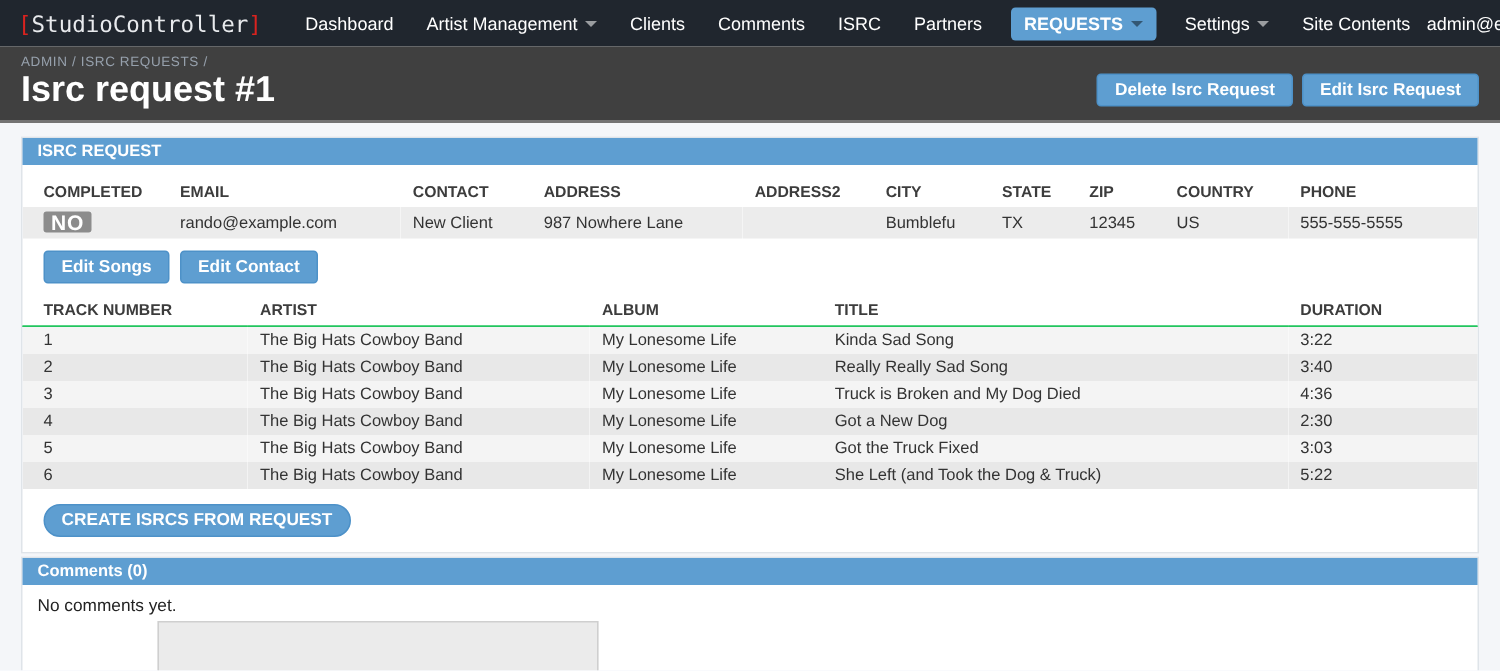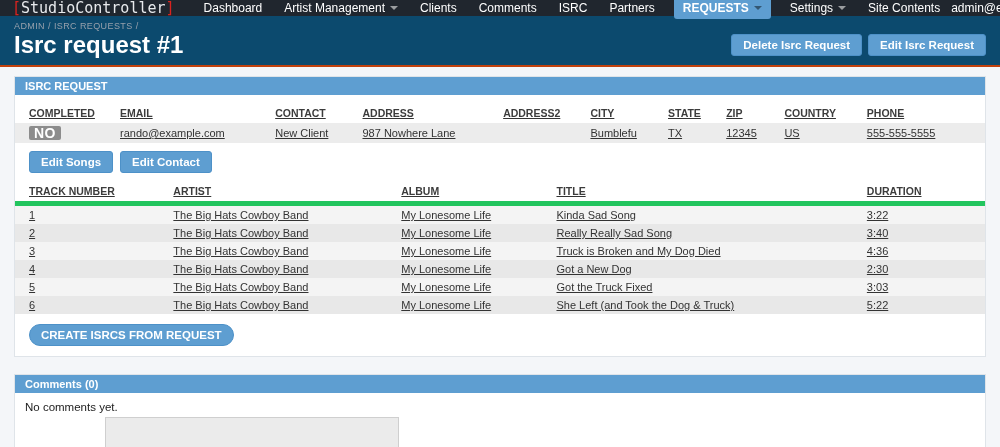--- a/index.html
+++ b/index.html
@@ -1,55 +1,55 @@
 <!DOCTYPE html>
 <html><head>
 <meta charset="utf-8">
 <style>
   * { margin:0; padding:0; box-sizing:border-box; }
   html,body { width:1000px; }
   body { font-family:"Liberation Sans", sans-serif; background:#f4f6f9; }
   .page { width:1000px; height:447px; overflow:hidden; background:#f4f6f9; }
 
   
-  .navbar { height:16px; background:#20262e; display:flex; align-items:center; padding:0 12px; }
+  .navbar { height:31px; background:#20262e; display:flex; align-items:center; padding:0 12px; }
   .brand { font-family:"DejaVu Sans Mono", monospace; font-size:15px; color:#e8eaed; text-decoration:none; white-space:nowrap; margin-right:18px; cursor:pointer; }
   .brand .bracket { color:#d9231f; }
   .nav-items { display:flex; align-items:center; flex:1; }
   .nav-item { color:#ffffff; font-size:12px; text-decoration:none; margin:0 11px; white-space:nowrap; cursor:pointer; display:inline-flex; align-items:center; }
   .nav-item.active { background:#5e9ed1; border-radius:3px; padding:4px 9px; margin:0 8px; font-weight:bold;justify-content:flex-end; }
   .caret { display:inline-block; width:0; height:0; margin-left:5px; border-left:4px solid transparent; border-right:4px solid transparent; border-top:4px solid rgba(255,255,255,0.55); }
   .nav-item.active .caret { border-top-color:rgba(0,0,0,0.45); }
   .nav-right { display:flex; align-items:center; }
   .nav-user { color:#ffffff; font-size:12px; margin-right:26px; }
 
   
-  .page-header { background:#0c4a6e; padding:5px 14px 7px; border-bottom:2px solid #c2410c; }
+  .page-header { background:#404040; padding:5px 14px 7px; border-bottom:2px solid #737373; }
   .breadcrumb { font-size:9px; color:#96a0ac; letter-spacing:0.4px; margin-bottom:1px; }
   .breadcrumb a { color:#96a0ac; text-decoration:none; cursor:pointer; }
   .breadcrumb .sep { margin:0 3px; }
   .title-row { display:flex; align-items:center; justify-content:space-between; }
   .page-title { color:#ffffff; font-size:24px; font-weight:bold; line-height:26px; }
   .header-buttons { display:flex; gap:6px; }
 
   .btn { background:#5e9ed1; border:1px solid #4d91c8; color:#fff; font-family:inherit; font-weight:bold; font-size:11.5px; padding:4px 11px; border-radius:3px; cursor:pointer; white-space:nowrap; }
 
   
   .content { padding:9px 14px 0; }
-  .panel { background:#ffffff; border:1px solid #dfe4e9; margin-bottom:17px; }
+  .panel { background:#ffffff; border:1px solid #dfe4e9; margin-bottom:2px; }
   .panel-heading { background:#5e9ed1; color:#ffffff; font-size:11px; font-weight:bold; padding:3px 10px; line-height:12px; }
   .panel-body { padding:7px 0 10px; }
 
-  table { width:100%; border-collapse:collapse; table-layout:fixed; font-size:11px; color:#333;text-decoration:underline; }
+  table { width:100%; border-collapse:collapse; table-layout:fixed; font-size:11px; color:#333; }
   th { text-align:left; font-size:10.5px; color:#3c3c3c; font-weight:bold; padding:5px 8px 4px; white-space:nowrap; overflow:hidden; }
   td { padding:3px 8px; white-space:nowrap; overflow:hidden; }
   th:first-child, td:first-child { padding-left:14px; }
 
   .contact-table tbody td { background:#ececec; }
-  .tracks-table thead th { border-bottom:5px solid #22c55e; }
+  .tracks-table thead th { border-bottom:1px solid #22c55e; }
   .tracks-table tbody tr:nth-child(odd) td { background:#f4f4f4; }
   .tracks-table tbody tr:nth-child(even) td { background:#e8e8e8; }
 
   .btn-row { padding:8px 0 7px 14px; display:flex; gap:7px; }
   .create-btn { margin:10px 0 0 14px;border-radius:11px; }
 
   .badge-gray { display:inline-block; background:#8c8c8c; color:#fff; font-size:14px; font-weight:bold; letter-spacing:0.5px; padding:2px 5px; border-radius:2px; line-height:10px; }
 
   .comments-body { padding:8px 10px 10px; }
   .no-comments { font-size:11.5px; color:#222; }

